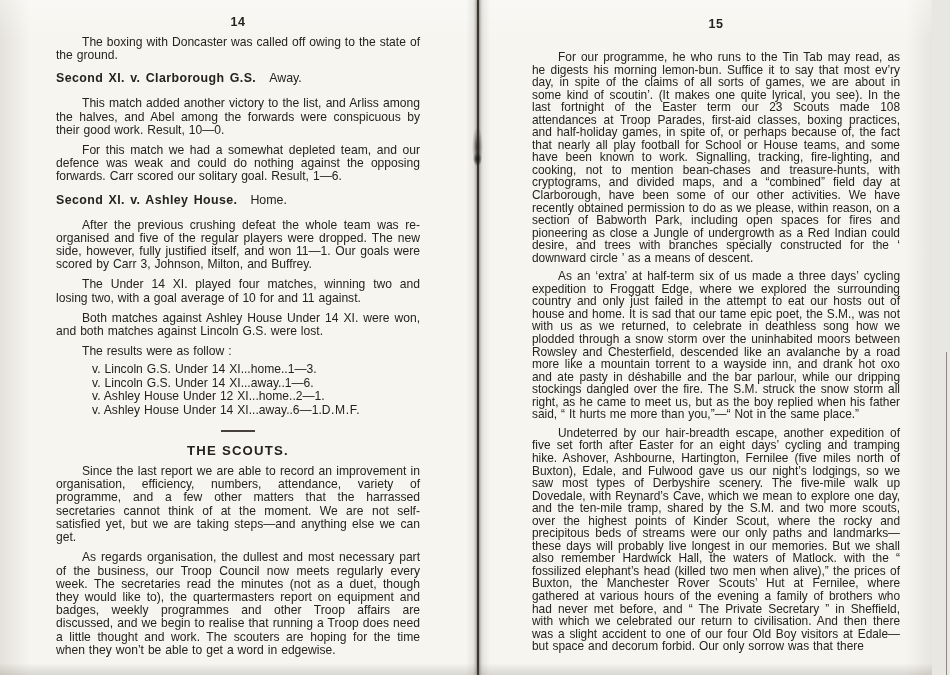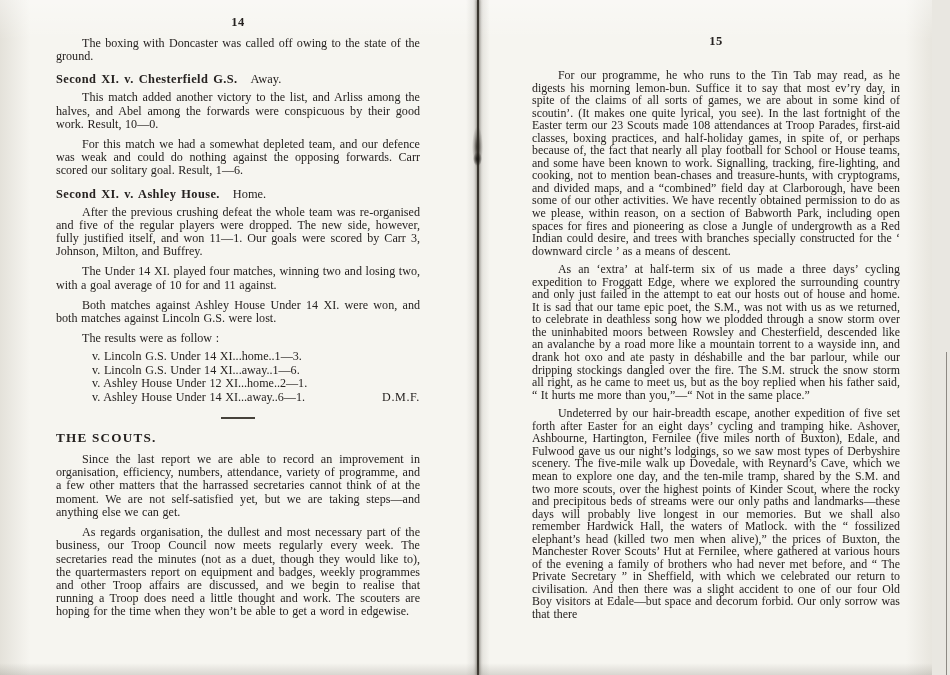--- a/index.html
+++ b/index.html
@@ -7,21 +7,21 @@
   body { background: #e9e7e1; }
 
   .scan {
     position: relative;
     width: 932px; height: 675px;
     background:
       linear-gradient(to bottom, rgba(255,255,255,0.35), rgba(0,0,0,0) 40px),
       linear-gradient(to right, rgba(210,206,196,0.5) 0px, rgba(0,0,0,0) 30px),
       linear-gradient(to left, rgba(214,210,200,0.45) 0px, rgba(0,0,0,0) 26px),
       #f6f5f0;
-    font-family: Liberation Serif, serif;
+    font-family: Liberation Sans, sans-serif;
     color: #262220;
     padding-left: 8px;
   }
 
   
   .gutter-shadow {
     position: absolute; left: 466px; top: 0; width: 24px; height: 675px;
     background: linear-gradient(to right,
       rgba(70,64,54,0) 0%, rgba(70,64,54,0.10) 35%,
       rgba(70,64,54,0.22) 50%, rgba(70,64,54,0.10) 65%, rgba(70,64,54,0) 100%);
@@ -47,65 +47,65 @@
     position: absolute; left: 946px; top: 352px; width: 1px; bottom: 0;
     background: #8d8983;
   }
   .bottom-shade {
     position: absolute; left: 0; right: 0; bottom: 0; height: 12px;
     background: linear-gradient(to bottom, rgba(95,90,80,0), rgba(95,90,80,0.20));
   }
 
   .col { position: absolute; }
   .col-left  { left: 56px;  top: 15px; width: 364px; }
-  .col-right { left: 532px; top: 34px; width: 368px; }
+  .col-right { left: 532px; top: 17px; width: 368px; }
 
   .page-number {
     text-align: center; font-weight: bold; font-size: 12.5px;
     letter-spacing: 0.5px; margin-bottom: 4px;
   }
   .col-right .page-number { margin-bottom: 20px; }
 
   .para {
     font-size: 12.1px; line-height: 13.2px;
     text-align: justify; text-indent: 26px;
     word-spacing: 0.6px; margin-top: 7px;
   }
   .col-right .para { font-size: 11.9px; line-height: 12.55px; margin-top: 6px; }
 
   .match-heading {
     margin-top: 9px; font-size: 12.4px; font-weight: bold;
     letter-spacing: 0.4px; word-spacing: 1.5px;
   }
   .match-heading .venue { font-weight: normal; letter-spacing: 0; margin-left: 13px; }
-  .match-heading + .para { margin-top: 4px; }
+  .match-heading + .para { margin-top: 12px; }
 
   .results { margin-top: 5px; margin-left: 36px; font-size: 12.1px; line-height: 13.4px; word-spacing: 0.6px; }
   .result-row { white-space: nowrap; }
-  .result-row-last { display: flex; justify-content: space-between; }
+  .result-row-last { display: flex; }
   .signature { letter-spacing: 0.6px; }
 
   .divider { width: 34px; height: 2px; background: #46423b; margin: 13px auto 11px auto; }
 
   .scouts-heading {
-    font-weight: bold; font-size: 13.2px;
+    text-align: center; font-weight: bold; font-size: 13.2px;
     letter-spacing: 1.2px; margin-top: 2px;
   }
 </style>
 </head>
 <body>
 
 <div class="scan">
 
   <div class="col col-left">
     <div class="page-number">14</div>
 
     <p class="para">The boxing with Doncaster was called off owing to the state of the ground.</p>
 
-    <p class="match-heading"><span>Second XI. v. Chesterfield G.S.</span><span class="venue">Away.</span></p>
+    <p class="match-heading"><span>Second XI. v. Clarborough G.S.</span><span class="venue">Away.</span></p>
     <p class="para">This match added another victory to the list, and Arliss among the halves, and Abel among the forwards were conspicuous by their good work.  Result, 10—0.</p>
 
     <p class="para">For this match we had a somewhat depleted team, and our defence was weak and could do nothing against the opposing forwards.  Carr scored our solitary goal.   Result, 1—6.</p>
 
     <p class="match-heading"><span>Second XI. v. Ashley House.</span><span class="venue">Home.</span></p>
     <p class="para">After the previous crushing defeat the whole team was re-organised and five of the regular players were dropped.  The new side, however, fully justified itself, and won 11—1.  Our goals were scored by Carr 3, Johnson, Milton, and Buffrey.</p>
 
     <p class="para">The Under 14 XI. played four matches, winning two and losing two, with a goal average of 10 for and 11 against.</p>
     <p class="para">Both matches against Ashley House Under 14 XI. were won, and both matches against Lincoln G.S. were lost.</p>
     <p class="para">The results were as follow :</p>

